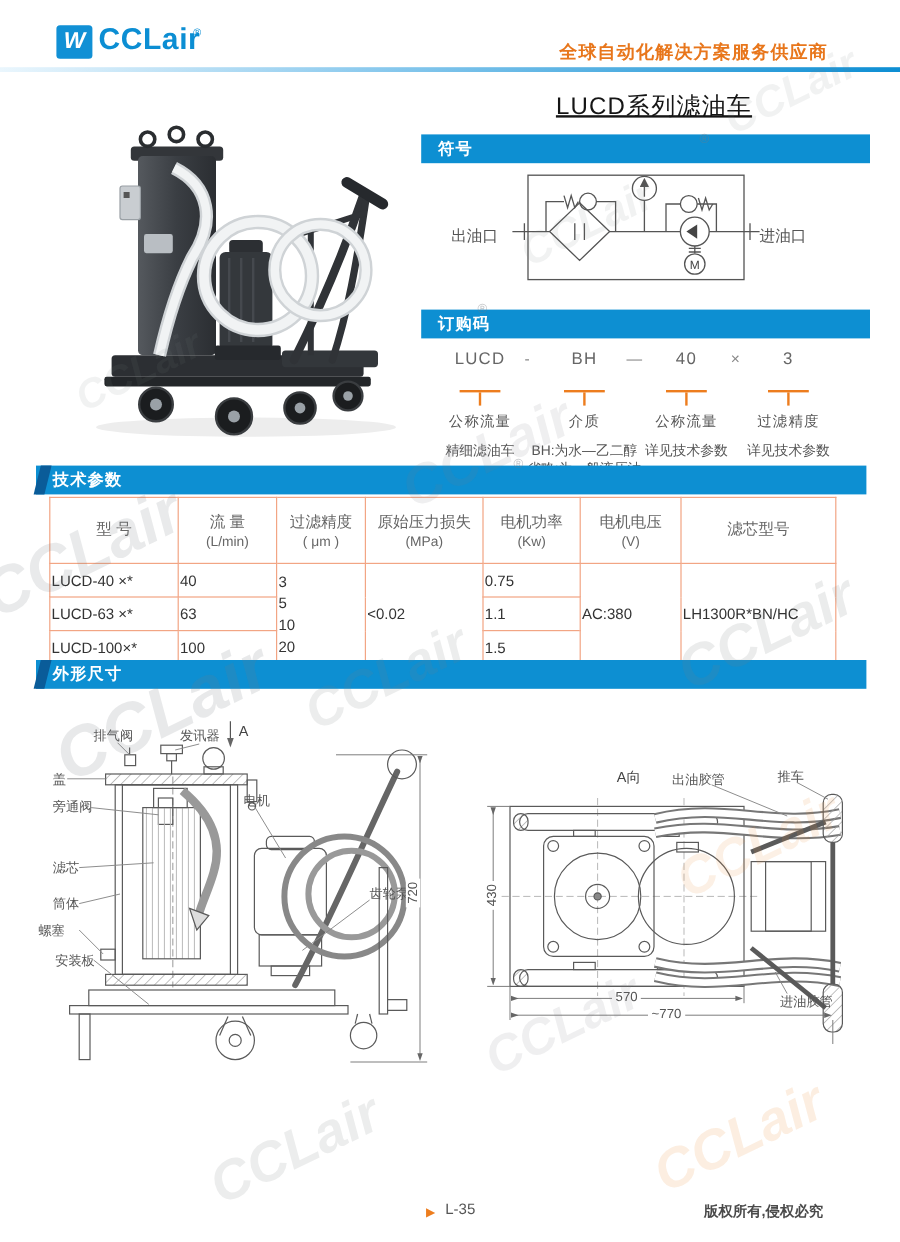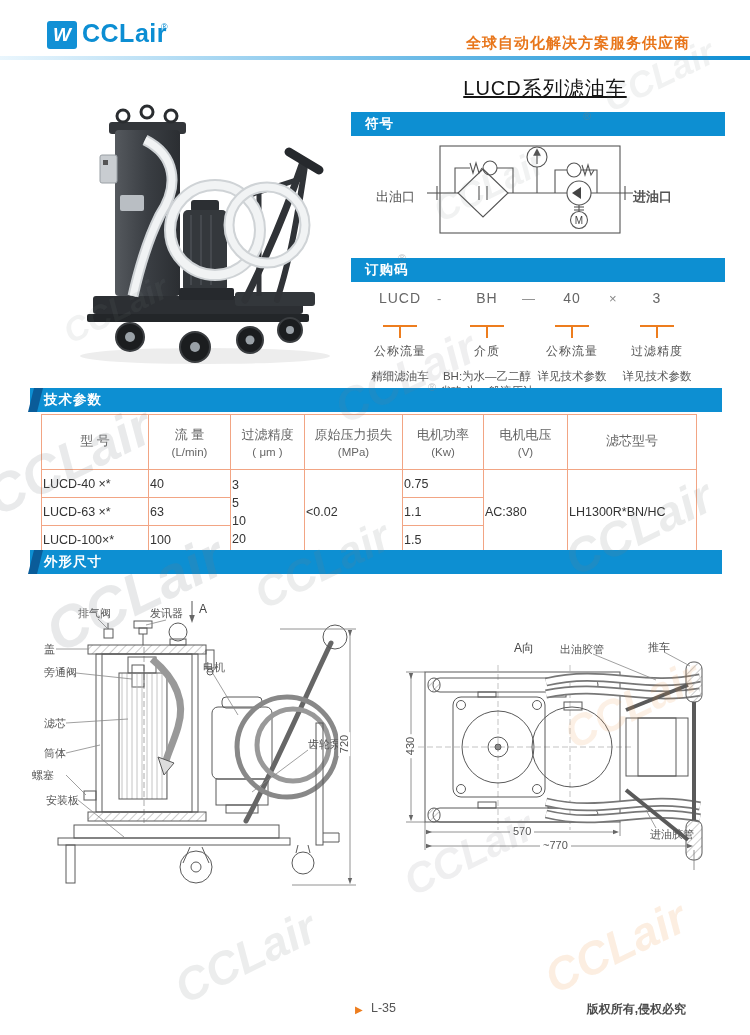--- a/index.html
+++ b/index.html
@@ -23,21 +23,21 @@
        line-height:24px;padding-left:14px;box-sizing:border-box;letter-spacing:1px;}
   .bar.narrow{left:351px;width:374px;}
   .bar.wide{left:30px;width:692px;}
   .bar.notch::before{content:"";position:absolute;left:1px;top:0;width:9px;height:24px;
        background:#0a5c99;transform:skewX(-14deg);}
 
   
   #symbol-svg{position:absolute;left:420px;top:143px;}
   .port{position:absolute;font-size:13px;color:#555;}
   .port-left{left:376px;top:188px;}
-  .port-right{left:633px;top:188px;font-weight:bold;}
+  .port-right{left:633px;top:188px;}
 
   
   .oc-part{position:absolute;width:110px;top:290px;text-align:center;}
   .oc-code{font-size:14px;color:#666;letter-spacing:1px;margin-bottom:19px;}
   .oc-hbar{width:34px;height:0;border-top:2px solid #ed7d1e;margin:2px auto 0;}
   .oc-vbar{width:2px;height:11px;background:#ed7d1e;margin:0 auto;}
   .oc-label{font-size:12px;color:#555;margin-top:5px;letter-spacing:1px;}
   .oc-desc{font-size:11.5px;color:#555;margin-top:9px;white-space:pre-line;line-height:15px;}
   .oc-sep{position:absolute;font-size:13px;color:#888;top:291px;}
 

